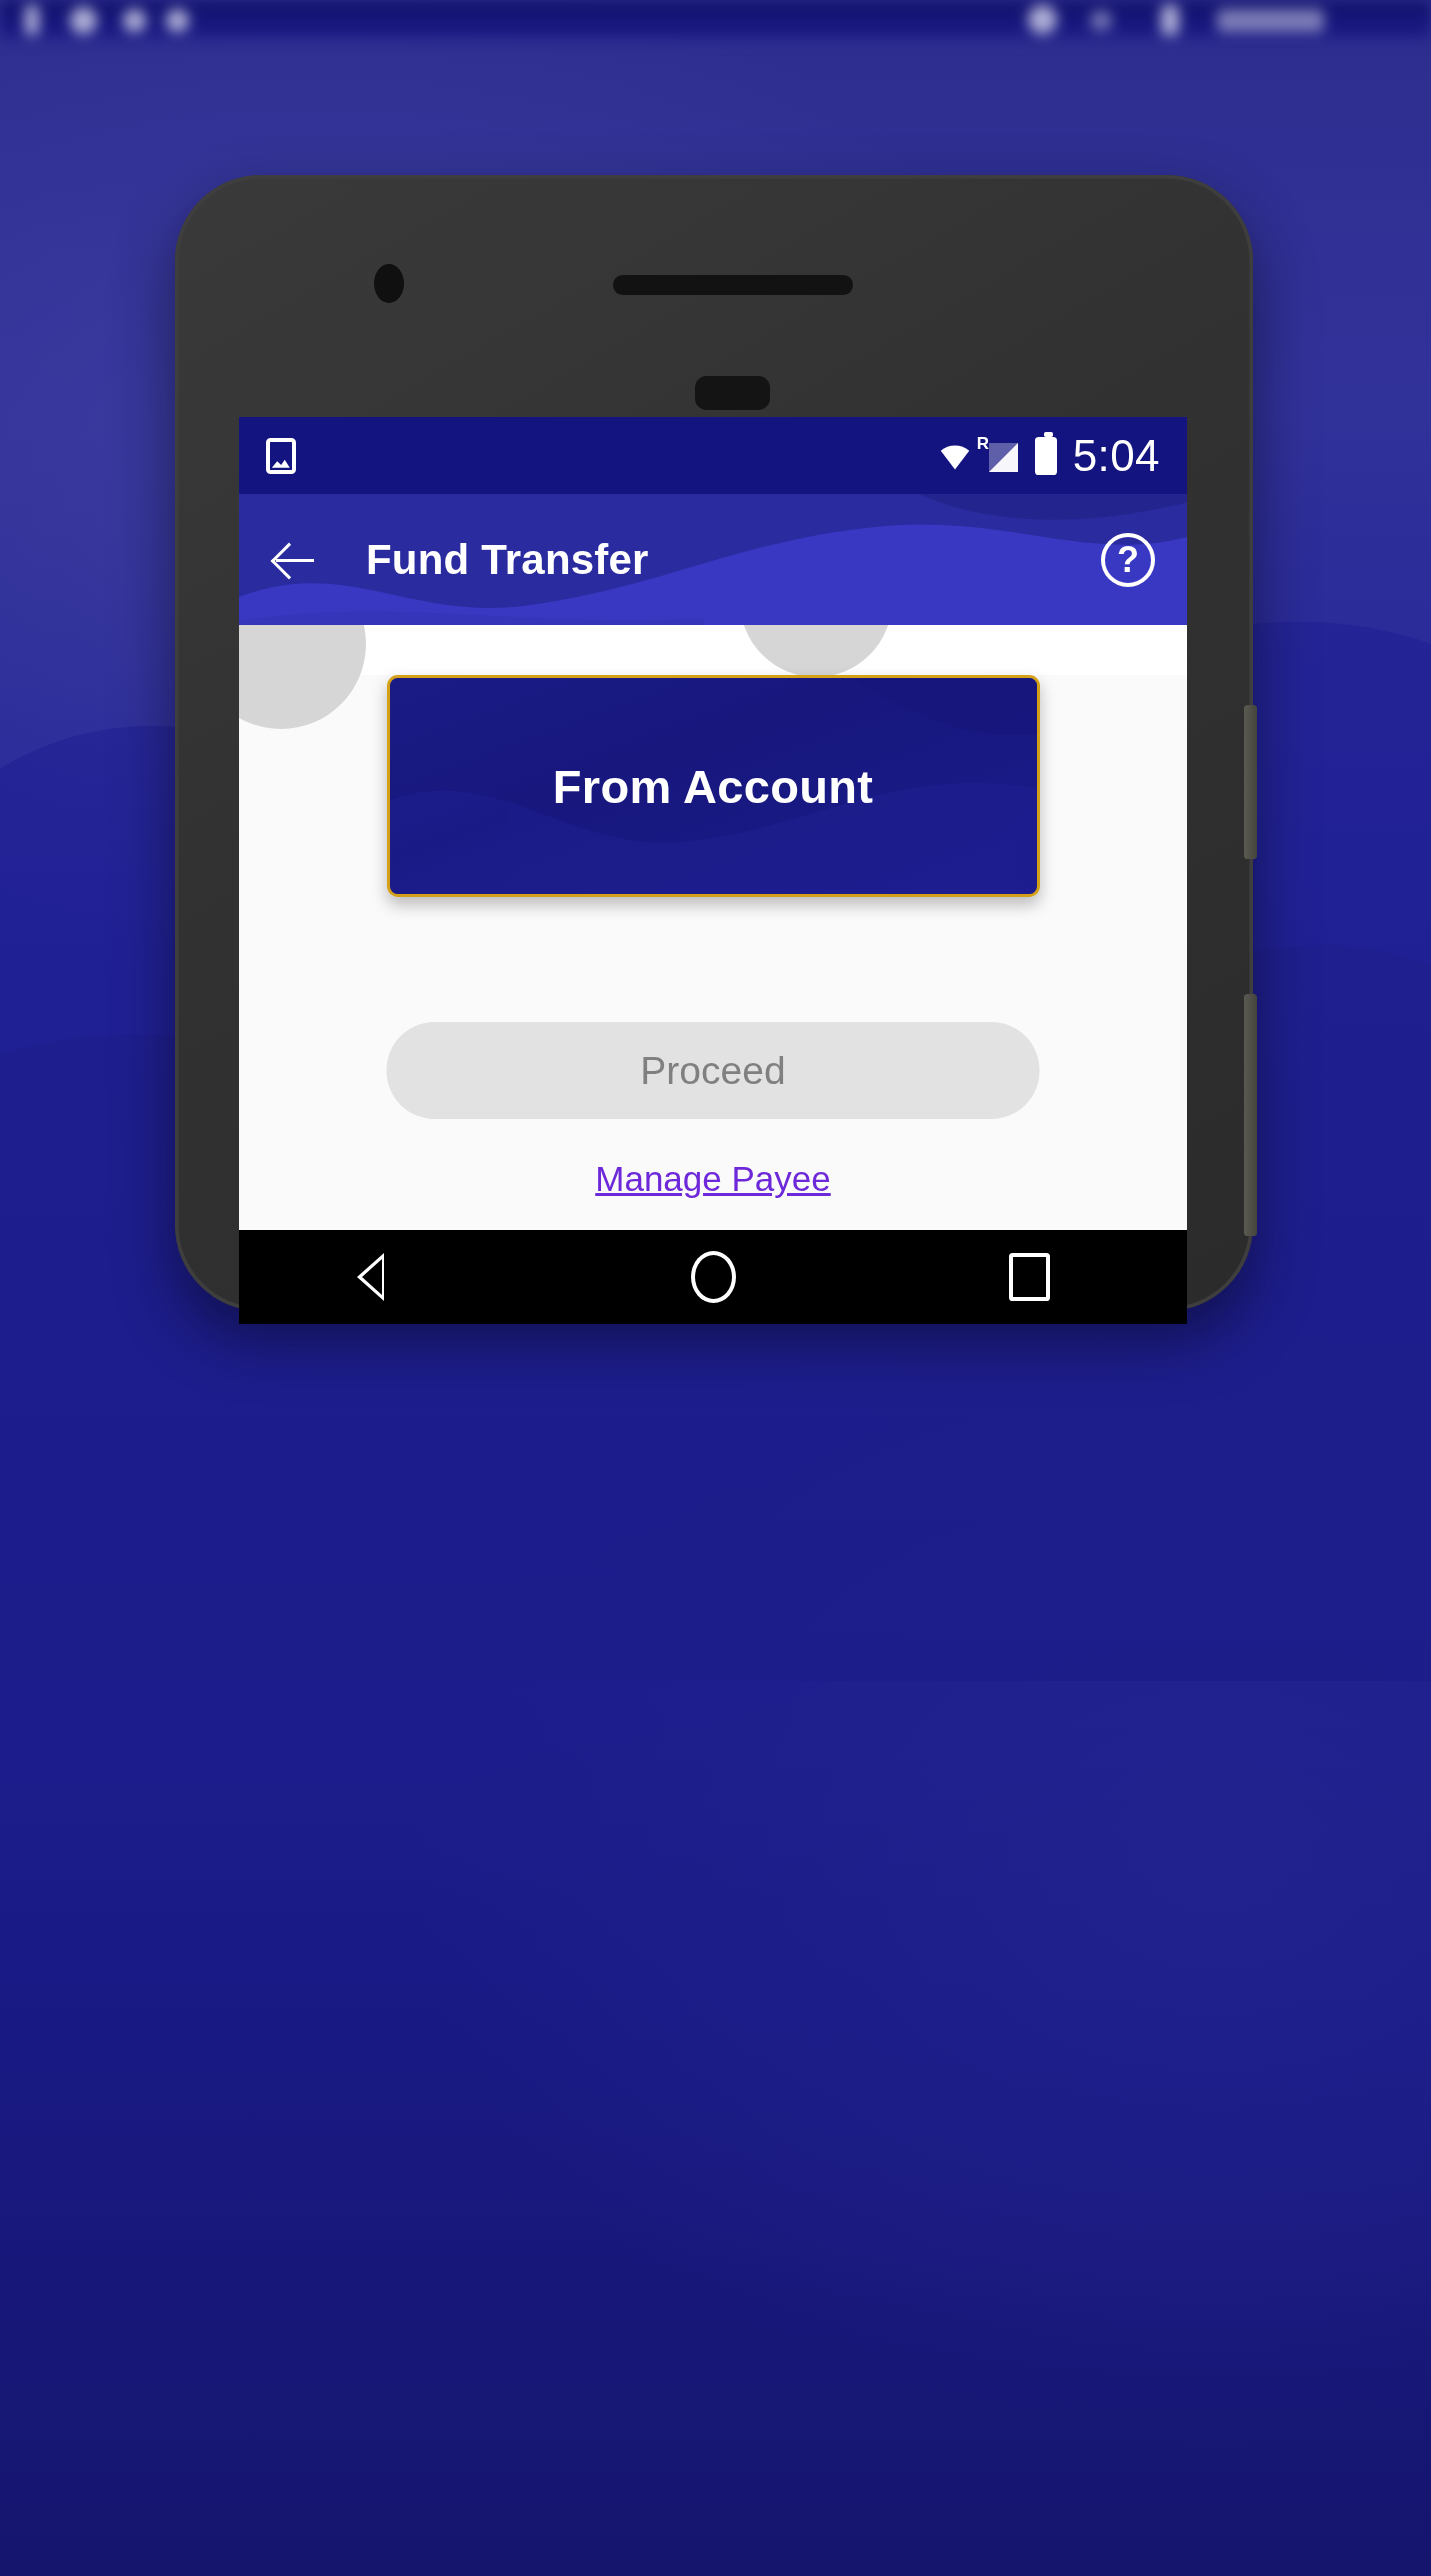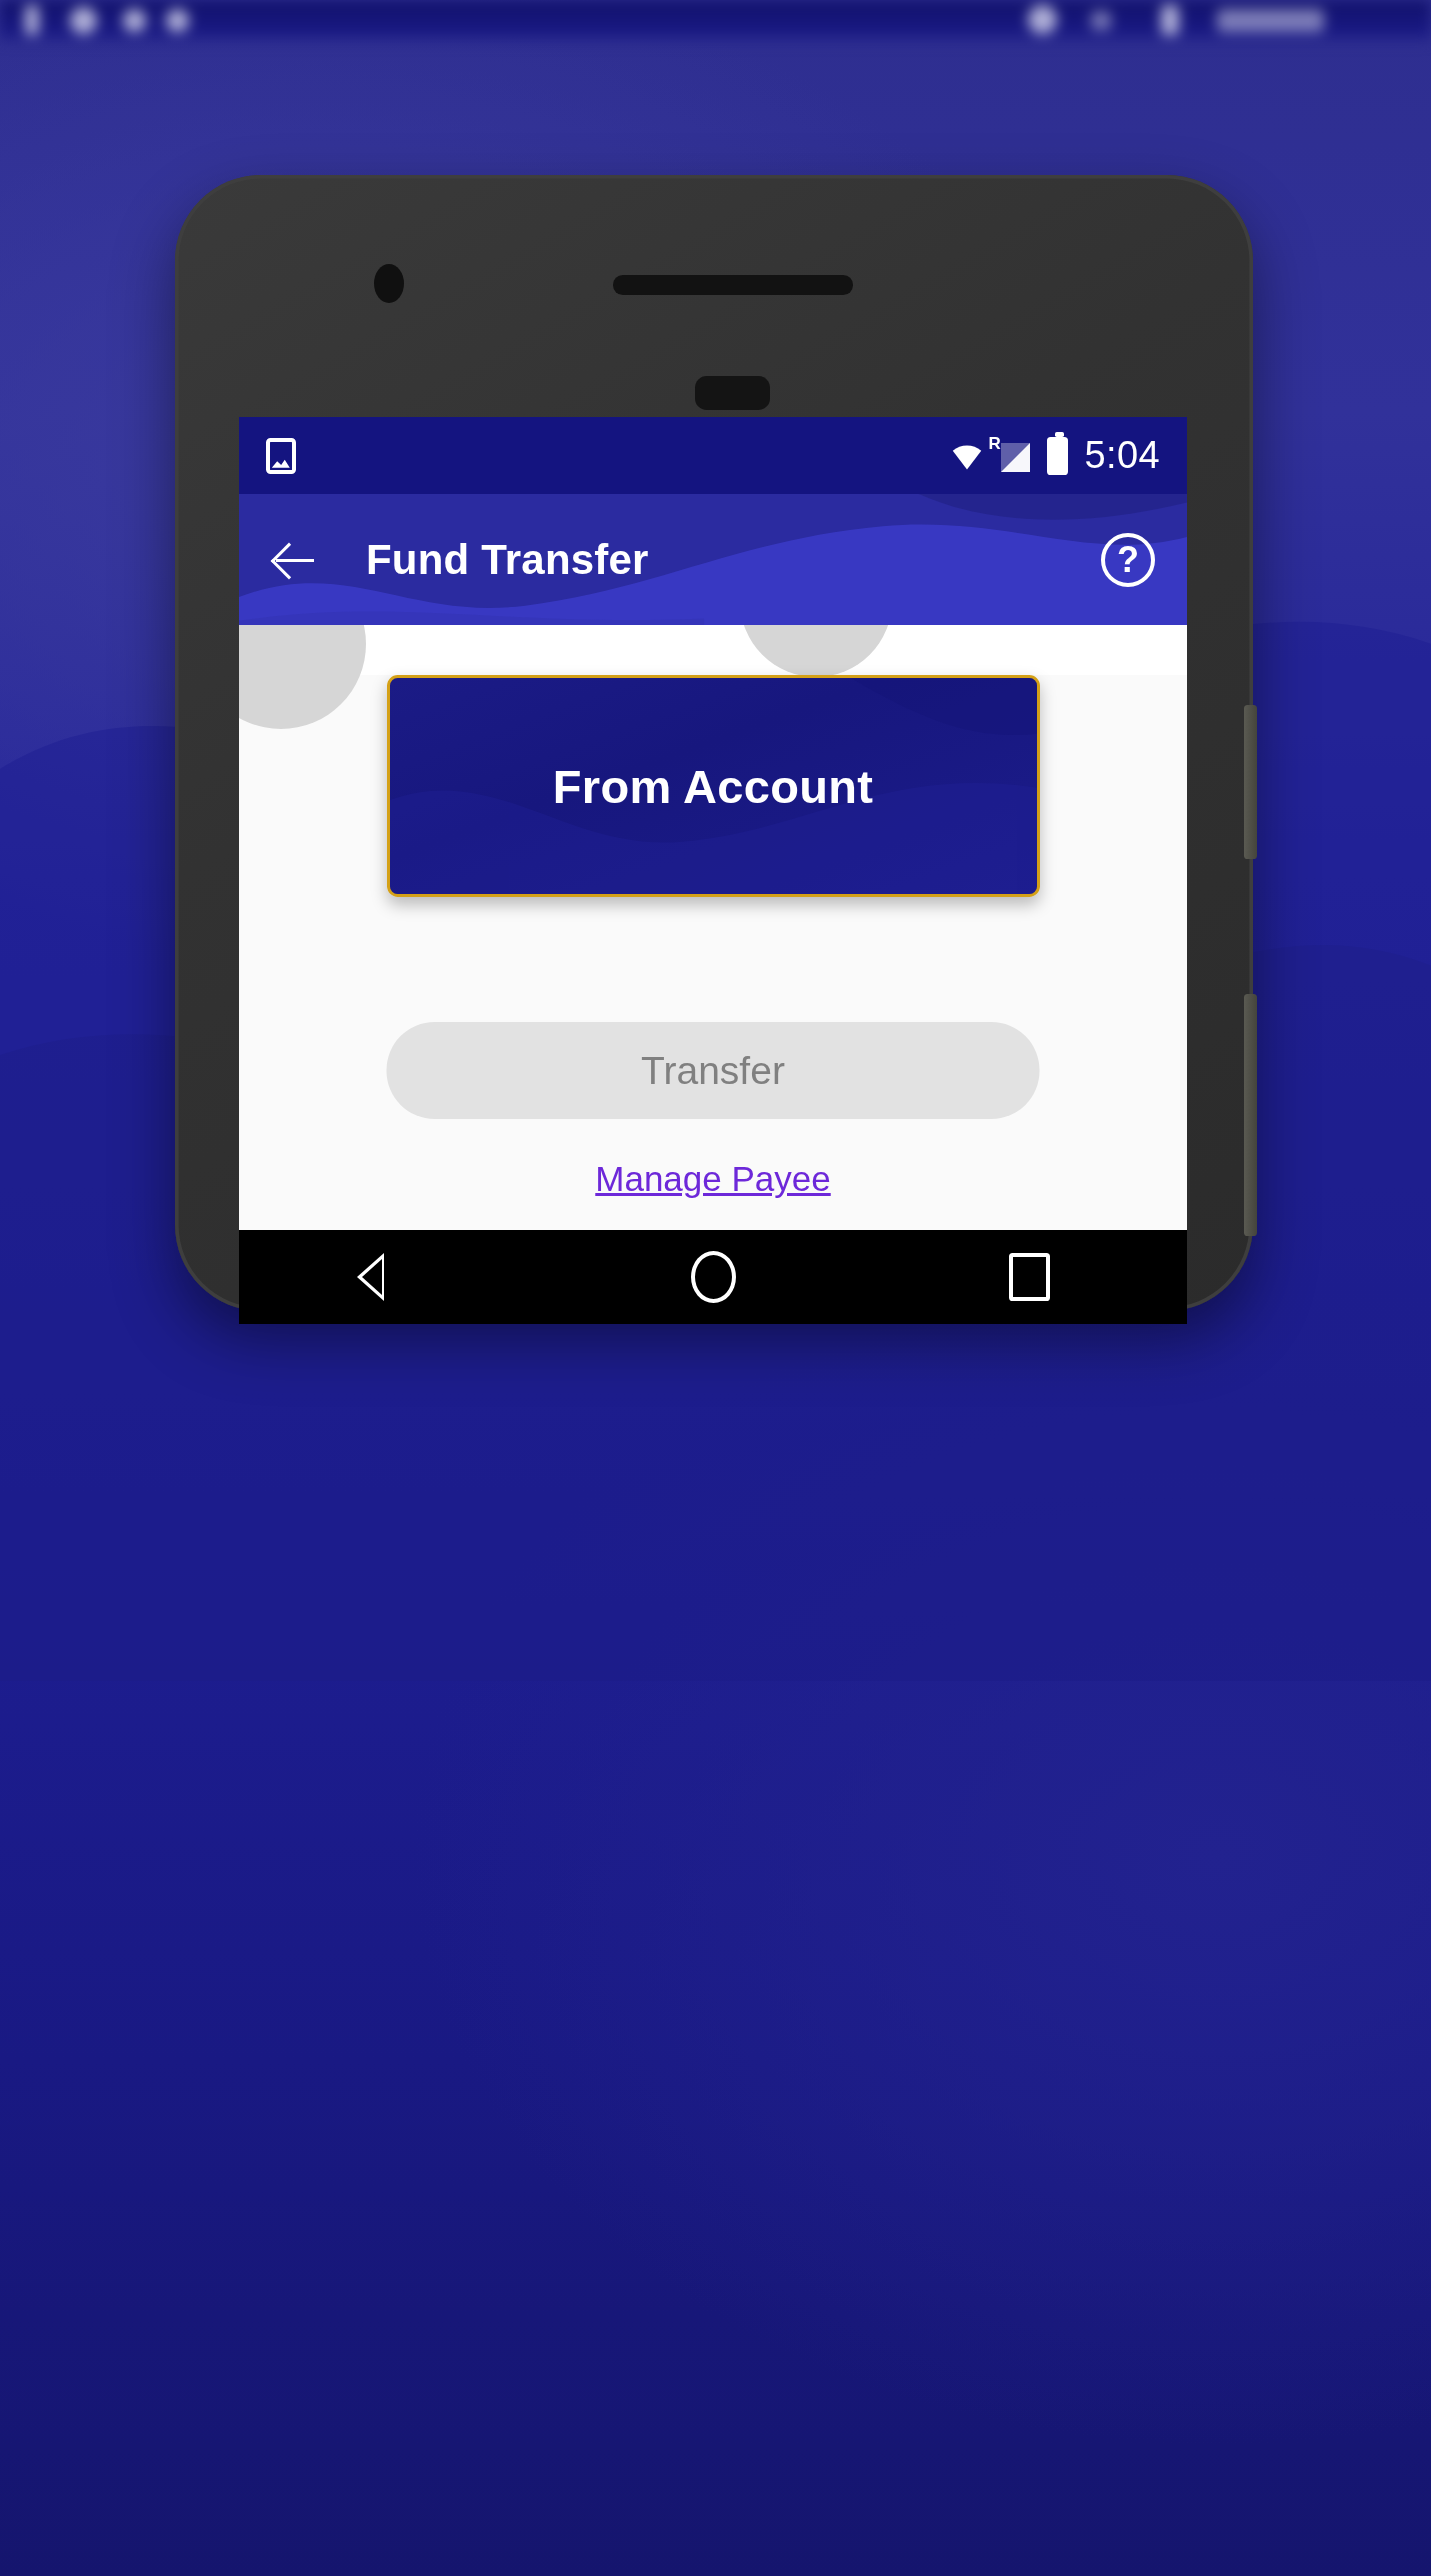--- a/index.html
+++ b/index.html
@@ -80,21 +80,21 @@
   
   .sb{
     position:relative; height:77px; width:100%;
     background:#141480;
     display:flex; align-items:center;
     padding:0 27px;
     color:#fff;
   }
   .sb .left{ display:flex; align-items:center; gap:12.5px; }
   .sb .right{ margin-left:auto; display:flex; align-items:center; gap:16px; }
-  .sb-time{ font-size:38px; font-weight:400; letter-spacing:0.4px; }
+  .sb-time{ font-size:44px; font-weight:400; letter-spacing:0.4px; }
   .ic-photo{ width:30px; height:36px; border:4.5px solid #fff; border-radius:4.5px; position:relative; }
   .ic-photo:after{
     content:""; position:absolute; left:1.8px; bottom:1.8px; width:18px; height:9.8px;
     background:#fff; clip-path:polygon(0 100%, 30% 35%, 52% 72%, 72% 20%, 100% 100%);
   }
   .ic-wifi{ width:36px; height:30px; }
   .ic-sig{ width:30px; height:32px; position:relative; }
   .ic-sig .tri{
     position:absolute; left:0; bottom:0; width:0; height:0;
     border-left:29px solid transparent; border-bottom:29px solid #fff;
@@ -298,21 +298,21 @@
         <div class="cwave">
           <svg viewBox="0 0 730 248" preserveAspectRatio="none">
             <path d="M0,140 C120,96 200,200 330,188 C470,176 560,100 730,126 L730,248 L0,248 Z" fill="#212198" opacity="0.75"></path>
             <path d="M520,0 C600,48 660,72 730,64 L730,0 Z" fill="#141478" opacity="0.9"></path>
           </svg>
         </div>
         <span>From Account</span>
       </div>
 
 
-      <button class="proceed">Transfer</button>
+      <button class="proceed">Proceed</button>
       <a class="manage-link">Manage Payee</a>
     </div>
   </div>
 
   <div class="navbar">
     <div class="nv" style="display:flex;align-items:center;justify-content:center;">
       <div class="nv-back"></div>
     </div>
     <div class="nv" style="display:flex;align-items:center;justify-content:center;">
       <div class="nv-home"></div>

